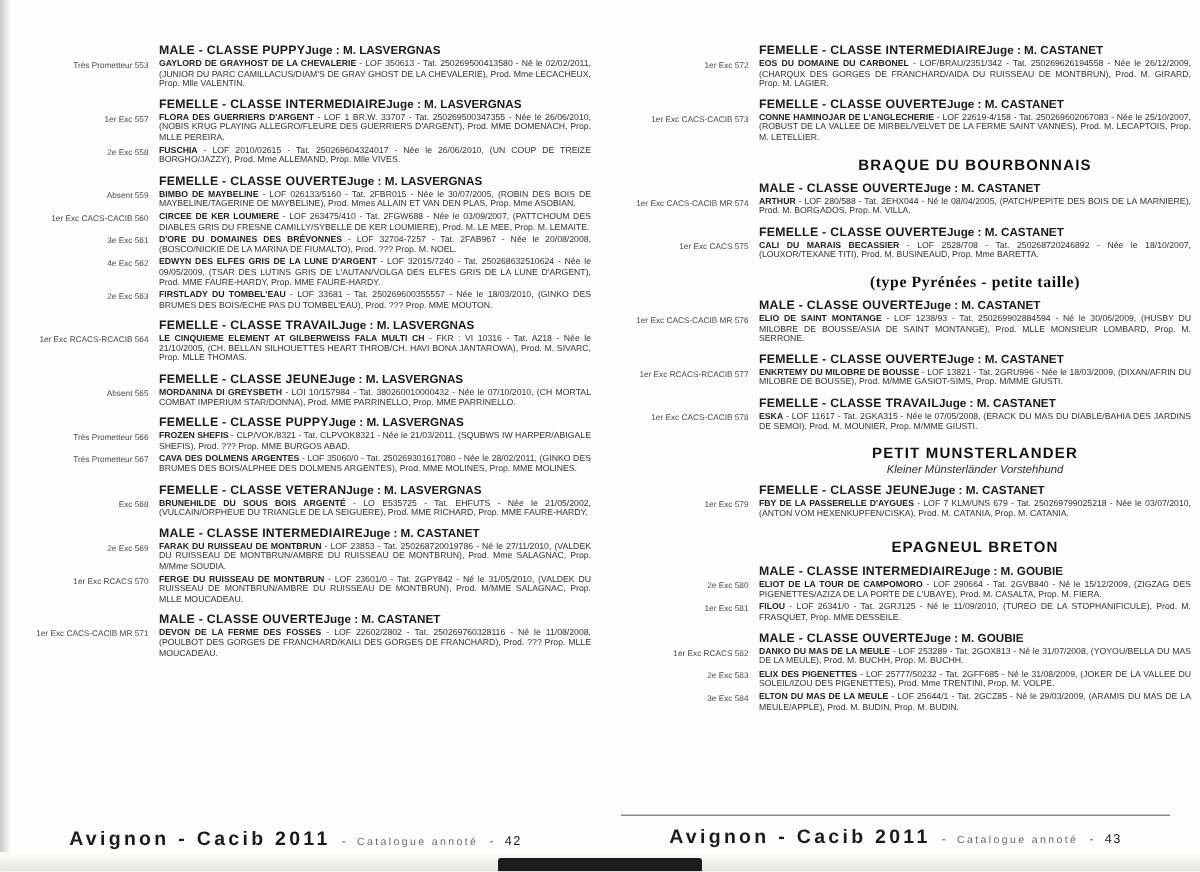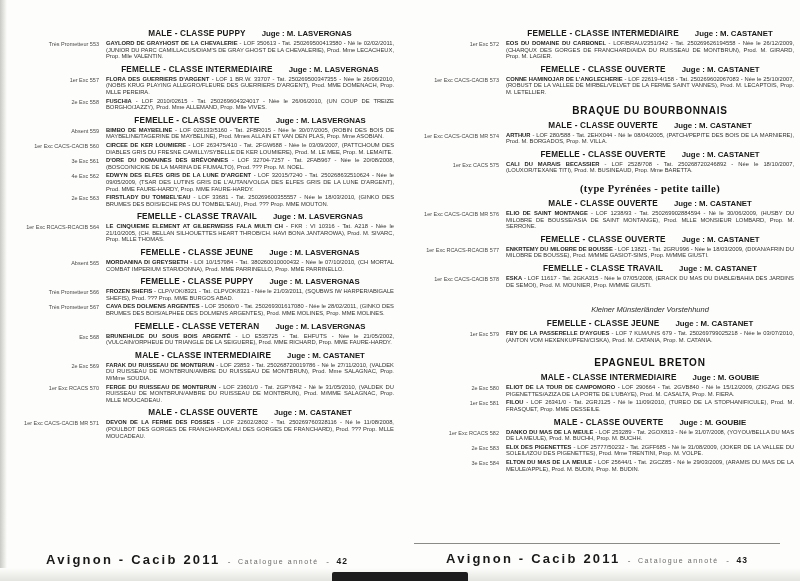--- a/index.html
+++ b/index.html
@@ -14,36 +14,36 @@
   .page{position:absolute;top:0;width:400px;height:581px;}
   .page.left{left:0;}
   .page.right{left:400px;}
   .content{position:absolute;top:24px;left:0;right:6px;height:522px;overflow:hidden;}
   
   .row{display:flex;margin-bottom:2px;}
   .award{width:106px;flex:0 0 106px;text-align:right;padding-right:7px;box-sizing:border-box;
          font-size:5.5px;line-height:6.6px;color:#4a4a4a;padding-top:1px;white-space:nowrap;}
   .body{flex:1;font-size:5.8px;line-height:6.6px;text-align:justify;color:#333;}
   .dogname{font-weight:bold;color:#1f1f1f;}
-  .classhead{margin:5px 0 2px 106px;display:flex;justify-content:center;align-items:baseline;}
+  .classhead{margin:5px 0 2px 106px;display:flex;justify-content:flex-start;align-items:baseline;}
   .cls-label{font-weight:bold;font-size:8.2px;letter-spacing:.2px;color:#1a1a1a;}
-  .cls-judge{font-weight:bold;font-size:7.8px;color:#1a1a1a;white-space:nowrap;margin-left:16px;}
+  .cls-judge{font-weight:bold;font-size:7.8px;color:#1a1a1a;white-space:nowrap;}
   .breed{margin:9px 0 4px 106px;text-align:center;}
   .breed.gapped{margin-top:14px;}
   .breed-title{font-weight:bold;font-size:10px;letter-spacing:.8px;color:#111;}
   .breed-sub-bold{font-weight:bold;font-size:10.5px;letter-spacing:.4px;color:#111;margin-top:3px;font-family:Liberation Serif, serif;}
-  .breed-sub-italic{font-style:italic;font-size:7.5px;color:#2e2e2e;margin-top:17px;}
+  .breed-sub-italic{font-style:italic;font-size:7.5px;color:#2e2e2e;margin-top:0;}
   .breed-sub-gap{margin-top:10px;}
   
   .footer{position:absolute;top:550px;left:14px;right:20px;text-align:center;white-space:nowrap;}
   .page.right .footer{border-top:1px solid #8a8a86;padding-top:5px;top:543px;}
   .f-event{font-weight:bold;font-size:13px;letter-spacing:2.2px;color:#1a1a1a;}
   .f-sep{font-size:8px;color:#555;margin:0 3px;}
   .f-label{font-size:7px;letter-spacing:1.6px;color:#6a6a6a;}
-  .f-page{font-weight:bold;font-size:8.5px;letter-spacing:1px;color:#1a1a1a;}
+  .f-page{font-weight:normal;font-size:8.5px;letter-spacing:1px;color:#1a1a1a;}
 </style>
 </head>
 <body>
 
 <div class="spread">
   <div class="edge-left"></div>
   <div class="edge-bottom"></div>
 
   <div class="page left" id="page-0">
     <div class="content">
@@ -215,20 +215,21 @@
         </div>
         <div class="classhead">
           <span class="cls-label">FEMELLE - CLASSE TRAVAIL</span>
           <span class="cls-judge">Juge : M. CASTANET</span>
         </div>
         <div class="row">
           <div class="award">1er Exc CACS-CACIB 578</div>
           <div class="body"><span class="dogname">ESKA</span><span class="details"> - LOF 11617 - Tat. 2GKA315 - Née le 07/05/2008, (ERACK DU MAS DU DIABLE/BAHIA DES JARDINS DE SEMOI), Prod. M. MOUNIER, Prop. M/MME GIUSTI.</span></div>
         </div>
         <div class="breed">
+          <div class="breed-title">PETIT MUNSTERLANDER</div>
           <div class="breed-sub-italic">Kleiner Münsterländer Vorstehhund</div>
         </div>
         <div class="classhead">
           <span class="cls-label">FEMELLE - CLASSE JEUNE</span>
           <span class="cls-judge">Juge : M. CASTANET</span>
         </div>
         <div class="row">
           <div class="award">1er Exc 579</div>
           <div class="body"><span class="dogname">FBY DE LA PASSERELLE D'AYGUES</span><span class="details"> - LOF 7 KLM/UNS 679 - Tat. 250269799025218 - Née le 03/07/2010, (ANTON VOM HEXENKUPFEN/CISKA), Prod. M. CATANIA, Prop. M. CATANIA.</span></div>
         </div>

